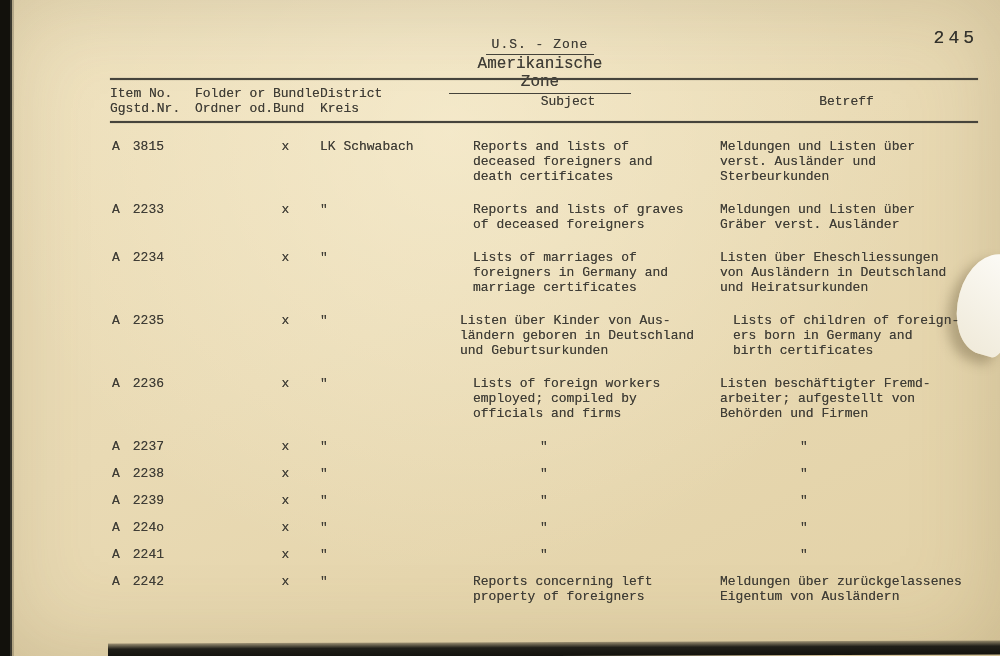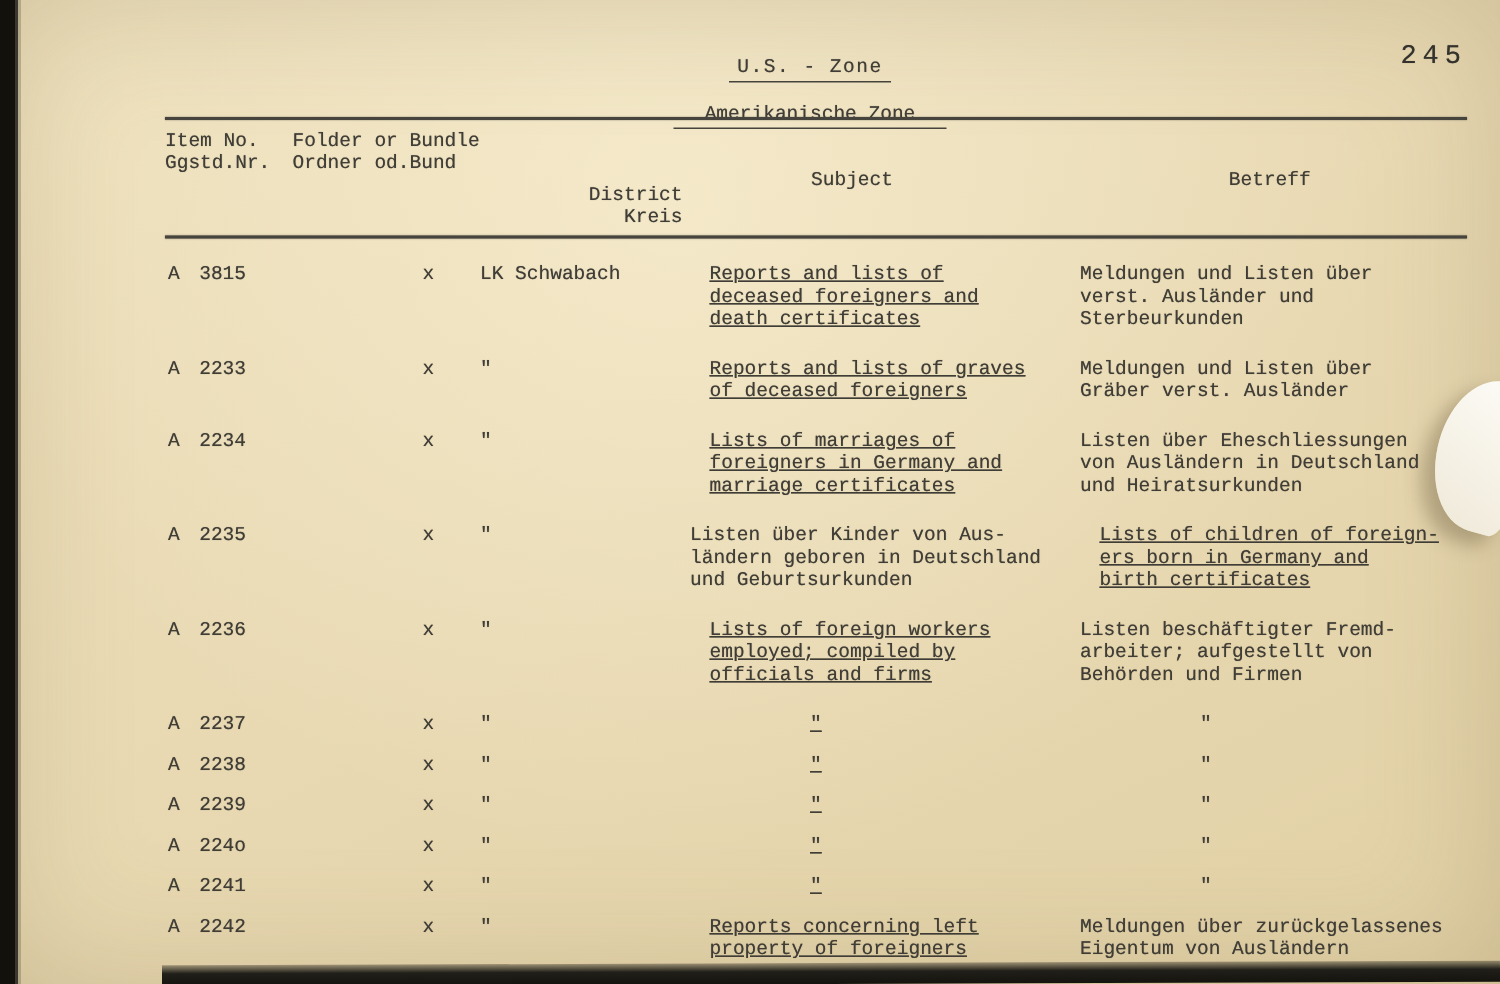--- a/index.html
+++ b/index.html
@@ -33,37 +33,37 @@
   }
   .page-number{
     position:absolute;top:28px;right:22px;
     font-size:18px;letter-spacing:4px;color:#33322c;
   }
   .title-block{
     position:absolute;top:38px;left:90px;width:900px;text-align:center;line-height:1.15;
   }
   .title-line{display:inline-block;border-bottom:1.5px solid #45433b;padding:0 6px 1px 6px;}
   .title-line.l1{font-size:13px;letter-spacing:1px;}
-  .title-line.l2{font-size:13px;display:block;width:170px;margin:14px auto 0 auto;font-family:Liberation Mono, monospace;}
+  .title-line.l2{font-size:16px;display:block;width:170px;margin:0 auto 0 auto;font-family:Liberation Mono, monospace;}
   .content{position:absolute;left:110px;right:22px;top:78px;}
   .rule{height:2px;background:#46443c;box-shadow:0 0 1px rgba(70,68,60,0.8);}
   .grid{display:grid;grid-template-columns:85px 125px 135px 260px 1fr;}
   .header-row{padding:6px 0 5px 0;line-height:15px;}
   .hc{white-space:pre-line;}
-  .hc.center{text-align:right;margin-top:36px;}
+  .hc.center{text-align:left;}
   .hc.vcenter{display:flex;align-items:center;justify-content:center;}
   .hc.subject-h{padding-right:34px;}
   .rows{padding-top:16px;}
   .row{margin-bottom:18px;line-height:15px;}
   .row.short{margin-bottom:12px;}
   .row.gap-top{margin-top:7px;}
   .c.item{display:flex;gap:13px;padding-left:2px;}
   .c.folder{text-align:center;padding-left:56px;}
   .c.district{text-align:left;}
-  .c.subject{padding-left:18px;text-decoration:underline;}
+  .c.subject{padding-left:18px;}
   .c.betreff{padding-left:5px;}
   .c.subject.dit,.c.betreff.dit{padding-left:85px;}
   .pre{white-space:pre-line;}
   
   .scan *{text-shadow:0 0 0.5px rgba(55,52,44,0.65);}
 </style>
 </head>
 <body>
 
 <div class="scan">

